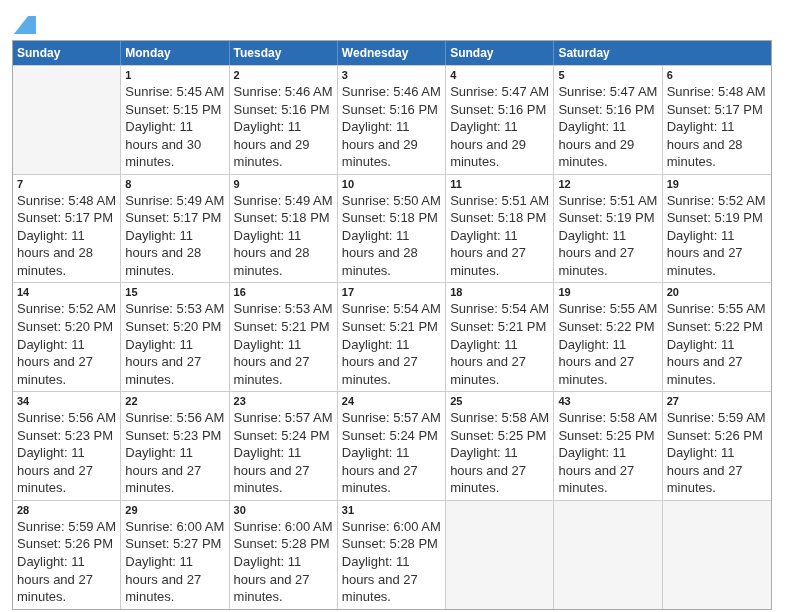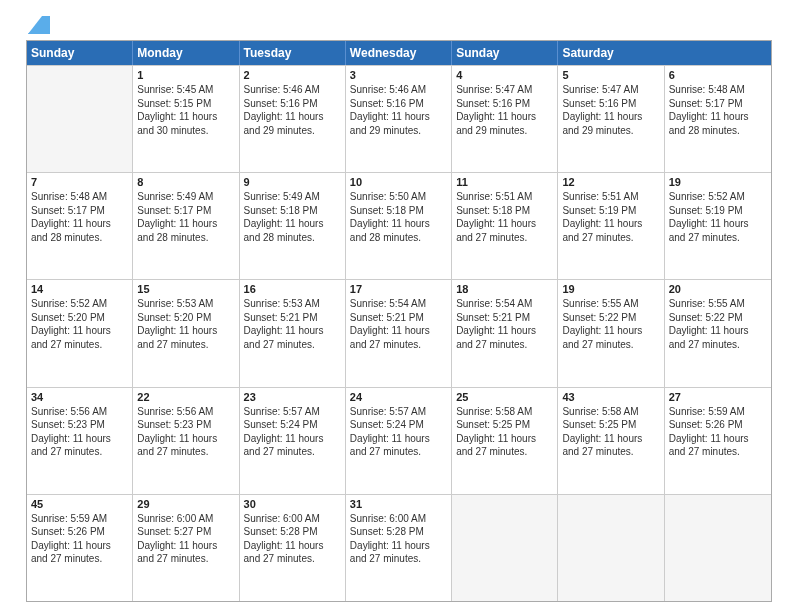--- a/index.html
+++ b/index.html
@@ -6,21 +6,21 @@
     body {
       width: 792px;
       height: 612px;
       font-family: Arial, sans-serif;
       background: #fff;
       overflow: hidden;
     }
     .page {
       width: 792px;
       height: 612px;
-      padding: 16px 20px 10px 26px;
+      padding: 16px 20px 10px 12px;
       display: flex;
       flex-direction: column;
     }
     .header {
       display: flex;
       justify-content: space-between;
       align-items: flex-start;
       margin-bottom: 8px;
     }
     .logo {
@@ -99,21 +99,21 @@
     }
     .cal-cell:last-child { border-right: none; }
     .cal-cell.empty { background: #f5f5f5; }
     .cell-day {
       font-size: 11px;
       font-weight: bold;
       color: #222;
       margin-bottom: 2px;
     }
     .cell-info {
-      font-size: 10px;
+      font-size: 13px;
       color: #333;
       line-height: 1.35;
     }
   </style>
 </head>
 <body>
 
 <div class="page">
   <div class="header">
     <div class="logo">
@@ -256,21 +256,21 @@
             <div class="cell-day">43</div>
             <div class="cell-info">Sunrise: 5:58 AM<br>Sunset: 5:25 PM<br>Daylight: 11 hours and 27 minutes.</div>
           </div>
           <div class="cal-cell">
             <div class="cell-day">27</div>
             <div class="cell-info">Sunrise: 5:59 AM<br>Sunset: 5:26 PM<br>Daylight: 11 hours and 27 minutes.</div>
           </div>
         </div>
         <div class="cal-row">
           <div class="cal-cell">
-            <div class="cell-day">45</div>
+            <div class="cell-day">28</div>
             <div class="cell-info">Sunrise: 5:59 AM<br>Sunset: 5:26 PM<br>Daylight: 11 hours and 27 minutes.</div>
           </div>
           <div class="cal-cell">
             <div class="cell-day">29</div>
             <div class="cell-info">Sunrise: 6:00 AM<br>Sunset: 5:27 PM<br>Daylight: 11 hours and 27 minutes.</div>
           </div>
           <div class="cal-cell">
             <div class="cell-day">30</div>
             <div class="cell-info">Sunrise: 6:00 AM<br>Sunset: 5:28 PM<br>Daylight: 11 hours and 27 minutes.</div>
           </div>

